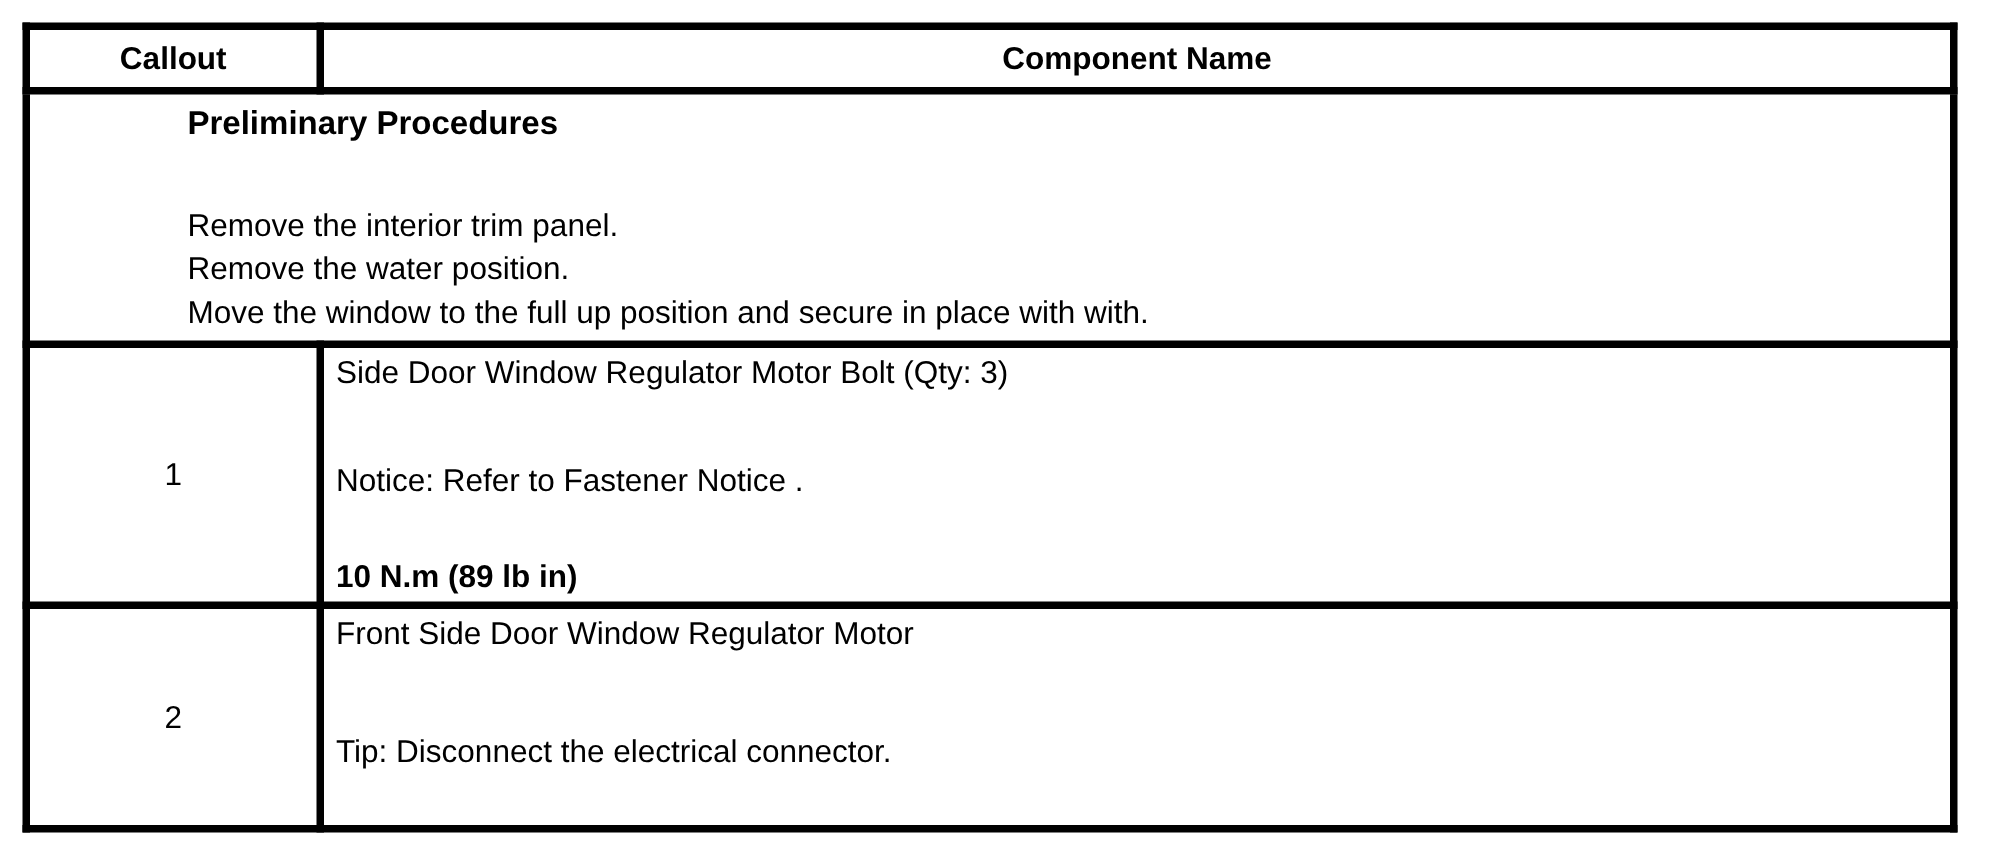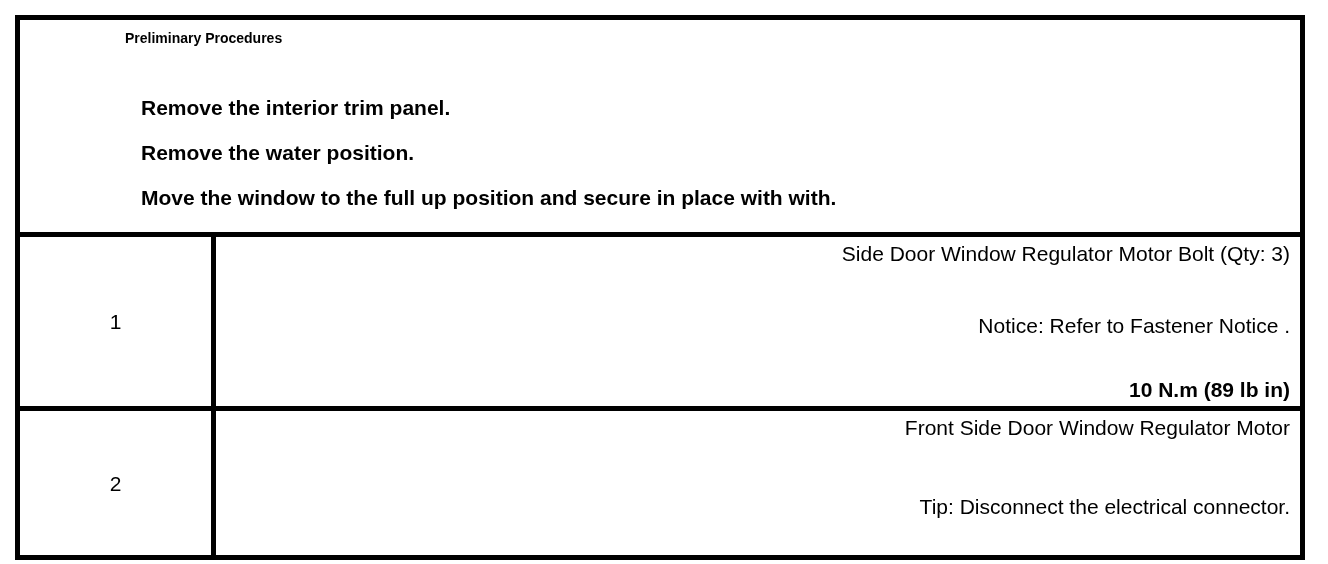--- a/index.html
+++ b/index.html
@@ -39,54 +39,57 @@
     padding: 2px 4px;
   }
   th.callout-th { border-right-width: 7px; }
   tr.prelim-row { height: 166px; }
   td.prelim-cell {
     vertical-align: top;
     padding: 4px 10px 4px 105px;
   }
   .prelim-title {
     margin: 0 0 40px 0;
-    font-size: 14px;
+    font-size: 22px;
     font-weight: bold;
   }
-  .step { margin: 16px; font-weight: bold; }
+  .step { margin: 0; }
   tr.item-row-1 { height: 173px; }
   tr.item-row-2 { height: 149px; }
   td.callout-cell {
     text-align: center;
     vertical-align: middle;
     border-right-width: 7px;
     padding: 2px;
   }
   td.name-cell {
     vertical-align: top;
     padding: 2px 10px 2px 8px;
-    text-align: right;
   }
   .line { margin: 0; }
   .name-line-1 { margin-bottom: 43px; }
   .notice-line { margin-bottom: 35px; }
   .name-line-2 { margin-bottom: 50px; }
   .torque-line { font-weight: bold; }
   .bold-label { font-weight: normal; }
 </style>
 </head>
 <body>
 
 <div class="page">
   <table class="component-table">
     <colgroup>
       <col class="col-callout">
       <col class="col-name">
     </colgroup>
     <tbody>
+      <tr class="header-row">
+        <th class="header-cell callout-th">Callout</th>
+        <th class="header-cell name-th">Component Name</th>
+      </tr>
       <tr class="prelim-row">
         <td class="prelim-cell" colspan="2">
           <p class="prelim-title">Preliminary Procedures</p>
           <p class="step">Remove the interior trim panel.</p>
           <p class="step">Remove the water position.</p>
           <p class="step">Move the window to the full up position and secure in place with with.</p>
         </td>
       </tr>
       <tr class="item-row-1">
         <td class="callout-cell">1</td>

